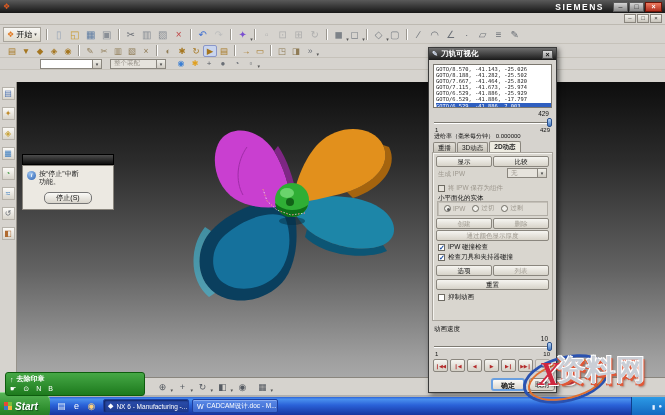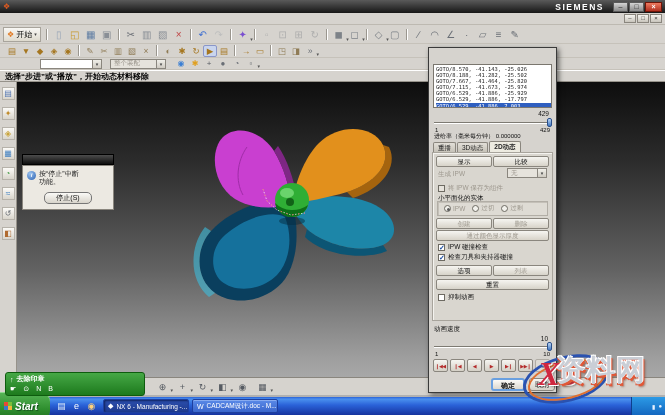--- a/index.html
+++ b/index.html
@@ -328,23 +328,20 @@
         </span>
         <span class="tbicon" style="width: 14px; height: 11px; font-size: 8px; color: rgb(106, 111, 118);">
           <span>◔</span>
         </span>
         <span class="tbicon caret" style="width: 14px; height: 11px; font-size: 8px; color: rgb(86, 91, 98);">
           <span>▫</span>
         </span>
       </span>
   </div>
 
-  <div class="abs promptbar">
-    <span>选择“步进”或“播放”，开始动态材料移除</span>
-  </div>
 
   <div class="abs workspace">
 
     <div class="abs resourcebar">
 
     <span class="resicon" style="color: rgb(74, 111, 176);">
           <span>▤</span>
         </span>
         <span class="resicon" style="color: rgb(192, 138, 42);">
           <span>✦</span>
@@ -427,20 +424,25 @@
             <div>按“停止”中断</div>
             <div>功能。</div>
           </div>
           <div class="md-stop">停止(S)</div>
         </div>
       </div>
     </div>
   </div>
 
   <div class="abs nxdlg">
+    <div class="d-title">
+      <span class="d-ticon">✎</span>
+      <span>刀轨可视化</span>
+      <span class="d-close">×</span>
+    </div>
 
     <div class="goto-list">
 
     <div class="goto-row">GOTO/8.570, -41.143, -25.026</div>
         <div class="goto-row">GOTO/8.188, -41.282, -25.502</div>
         <div class="goto-row">GOTO/7.667, -41.464, -25.820</div>
         <div class="goto-row">GOTO/7.115, -41.673, -25.974</div>
         <div class="goto-row">GOTO/6.529, -41.886, -25.929</div>
         <div class="goto-row">GOTO/6.529, -41.886, -17.797</div>
         <div class="goto-row selected">GOTO/6.529, -41.886, 7.003</div>

